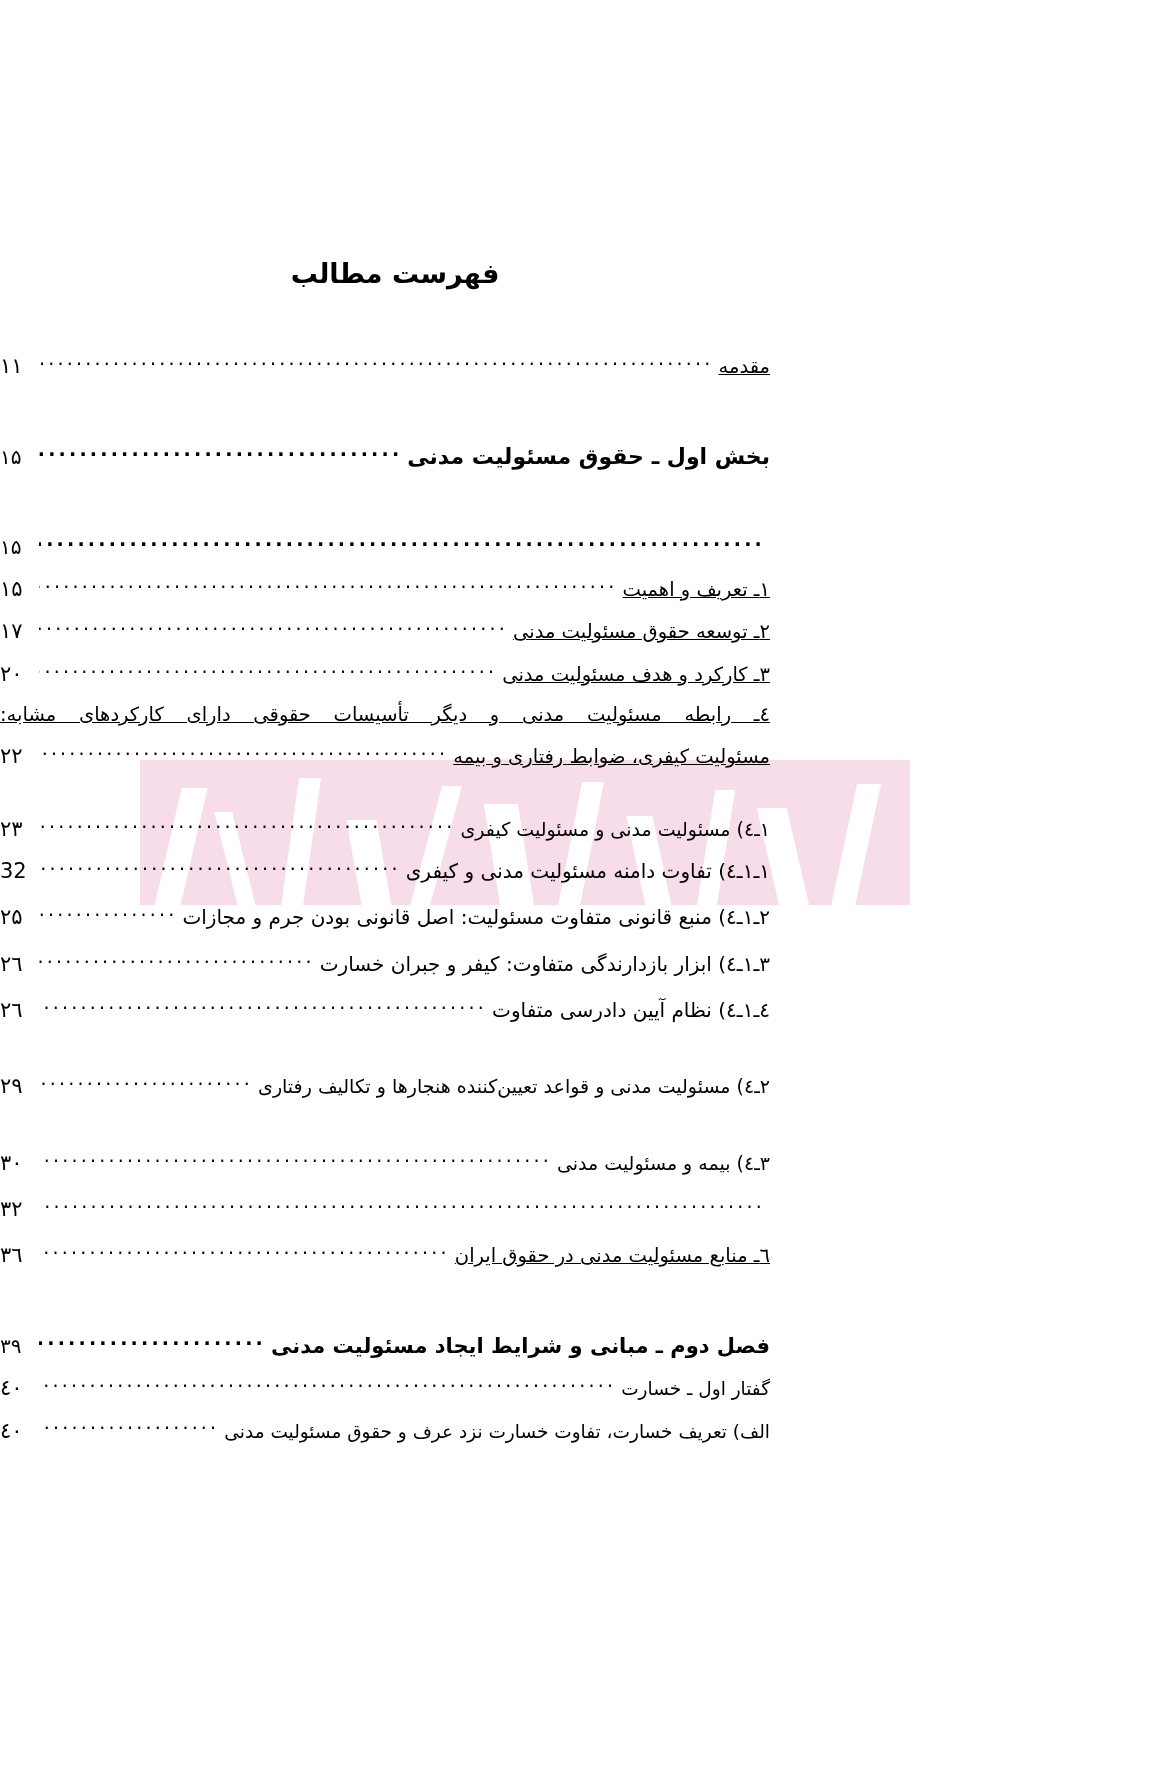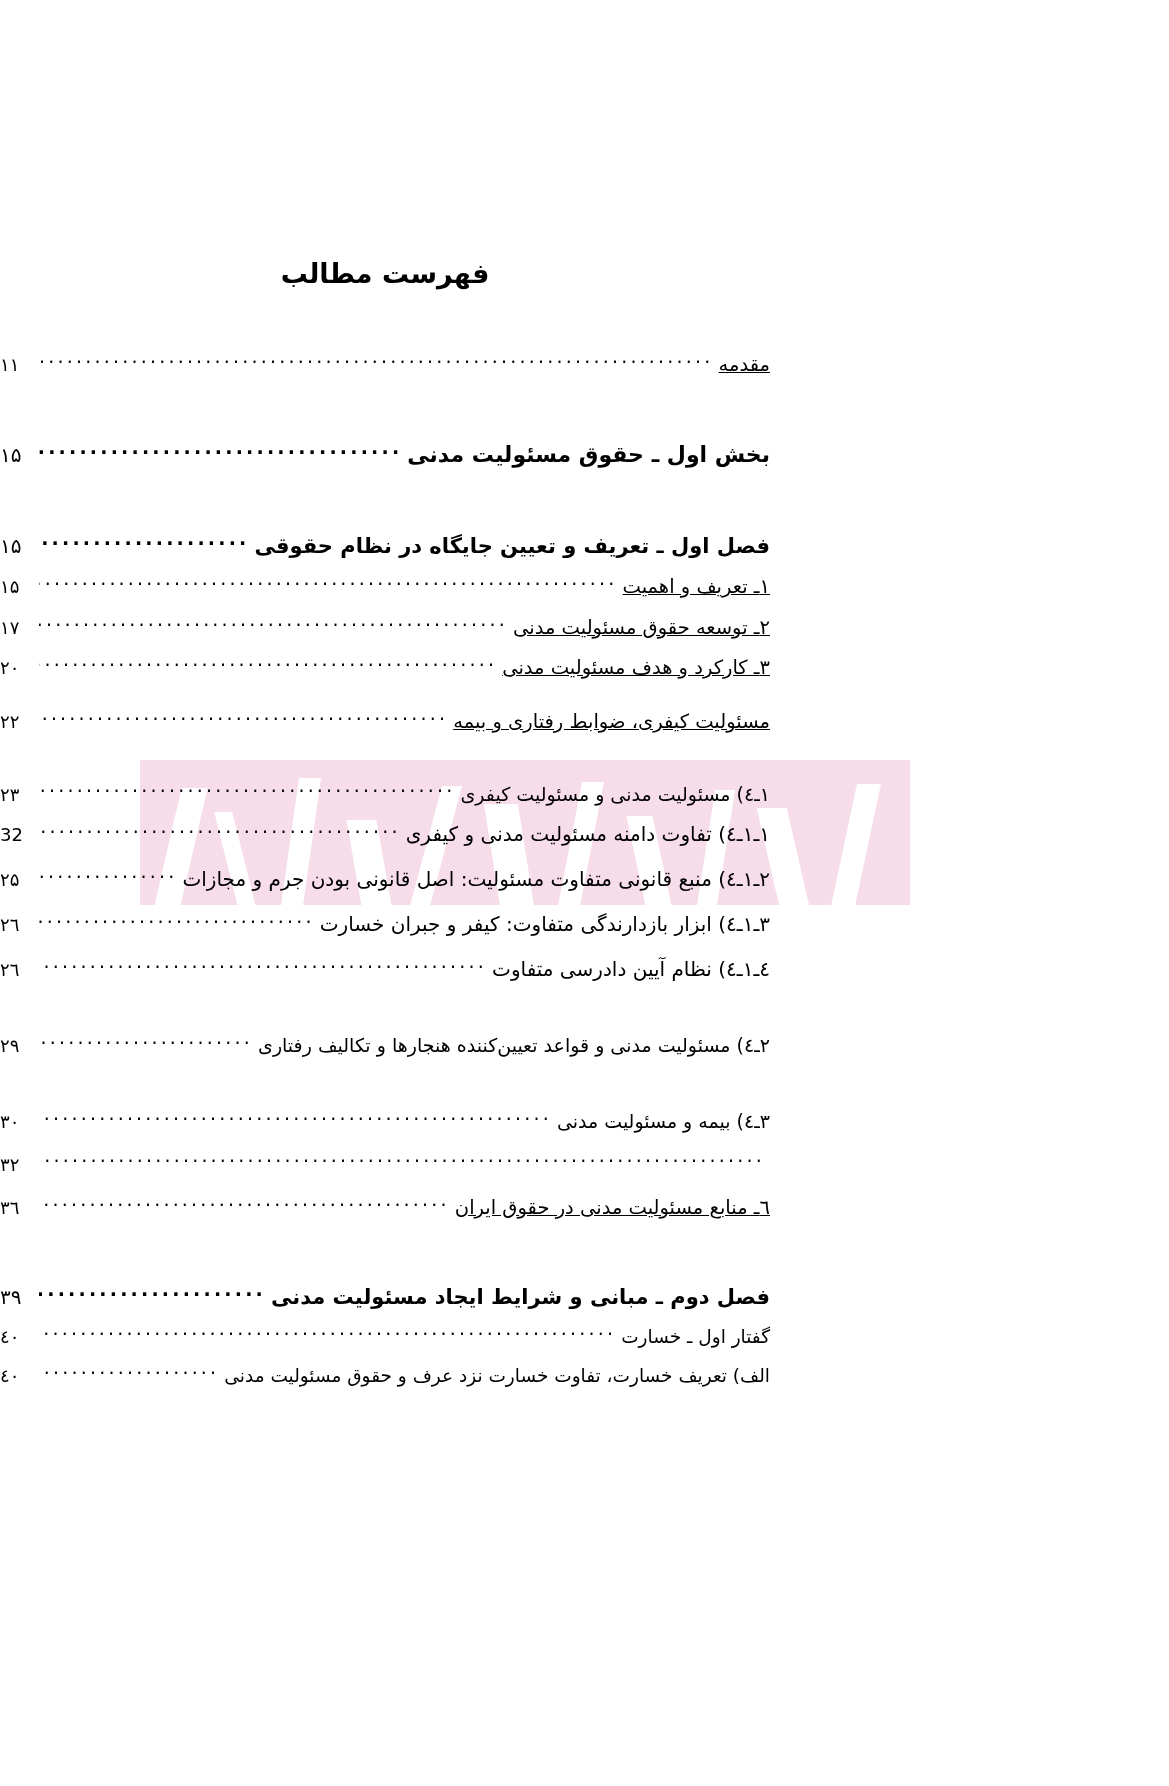--- a/index.html
+++ b/index.html
@@ -58,20 +58,21 @@
   .toc-title {
     position: absolute;
     left: 0;
     top: 258px;
     width: 770px;
     text-align: center;
     font-size: 27px;
     font-weight: bold;
     letter-spacing: 0.5px;
     z-index: 3;
+    padding-left: 10px;
   }
 
   
   .entries {
     position: absolute;
     left: 0;
     top: 352px;
     width: 770px;
     z-index: 2;
   }
@@ -106,21 +107,21 @@
     color: #000;
     white-space: nowrap;
     position: absolute;
     right: 0;
     bottom: 0.08em;
   }
 
   .row .page-no {
     flex: 0 0 auto;
     white-space: nowrap;
-    font-size: 18px;
+    font-size: 21px;
     min-width: 34px;
     text-align: left;
   }
 
   
   .row.wrap {
     display: block;
   }
   .row.wrap .label {
     white-space: normal;
@@ -184,21 +185,20 @@
 
     <div class="row part">
       <span class="label">بخش اول ـ حقوق مسئولیت مدنی</span>
       <span class="leader"></span>
       <span class="page-no">۱۵</span>
     </div>
 
     <div class="sp-xl"></div>
 
     <div class="row chapter">
-      <span class="label">فصل اول ـ تعریف و تعیین جایگاه در نظام حقوقی</span>
       <span class="leader"></span>
       <span class="page-no">۱۵</span>
     </div>
 
     <div class="line-gap"></div>
 
     <div class="row level1">
       <span class="label">۱ـ تعریف و اهمیت</span>
       <span class="leader"></span>
       <span class="page-no">۱۵</span>
@@ -215,20 +215,23 @@
     <div class="line-gap"></div>
 
     <div class="row level1">
       <span class="label">۳ـ کارکرد و هدف مسئولیت مدنی</span>
       <span class="leader"></span>
       <span class="page-no">۲۰</span>
     </div>
 
     <div class="line-gap"></div>
 
+    <div class="row level1 wrap">
+      <span class="label">٤ـ رابطه مسئولیت مدنی و دیگر تأسیسات حقوقی دارای کارکردهای مشابه:</span>
+    </div>
 
     <div class="line-gap"></div>
 
     <div class="row level1">
       <span class="label">مسئولیت کیفری، ضوابط رفتاری و بیمه</span>
       <span class="leader"></span>
       <span class="page-no">۲۲</span>
     </div>
 
     <div class="line-gap"></div>

